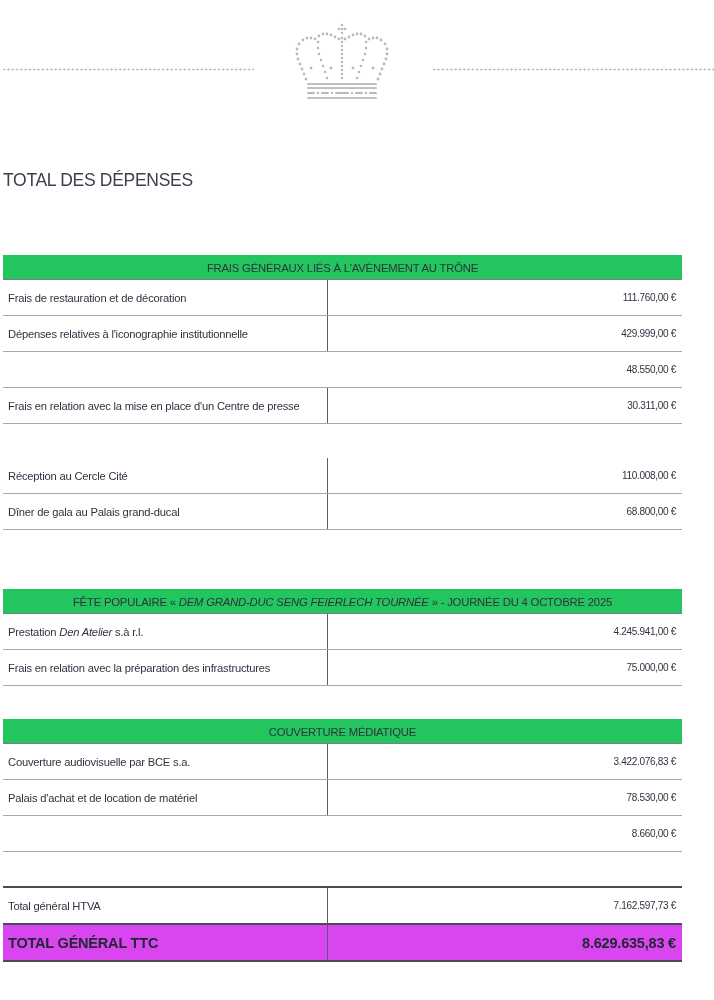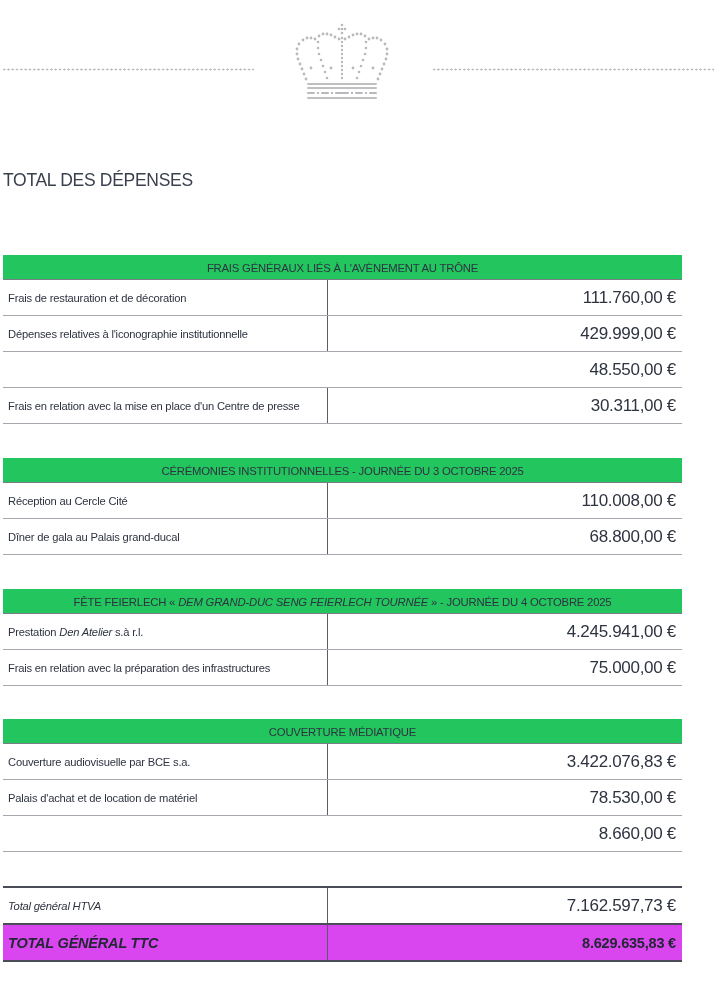--- a/index.html
+++ b/index.html
@@ -33,32 +33,32 @@
   .row {
     display: flex; height: 35px; border-bottom: 1.5px solid #a8a9b0;
   }
   .cell-label {
     width: 325px; border-right: 1.3px solid #5a5d68;
     font-size: 11.2px; line-height: 36px; padding-left: 5px; box-sizing: border-box;
     color: #2e3340; letter-spacing: -0.2px; white-space: nowrap;
   }
   .cell-label em { font-style: italic; text-align: right; }
   .cell-value {
-    flex: 1; text-align: right; font-size: 17px; line-height: 36px;
+    flex: 1; text-align: right; font-size: 10px; line-height: 36px;
     padding-right: 6px; color: #2e3340; letter-spacing: -0.3px;
   }
 
   .totals { position: absolute; left: 3px; top: 886px; width: 679px; }
   .totals .row-htva {
     display: flex; height: 35px; border-top: 2px solid #4a4d58; border-bottom: 2px solid #4a4d58;
   }
   .totals .row-ttc {
     display: flex; height: 35px; background: #d946ef; border-bottom: 2.5px solid #4a4d58;
   }
-  .totals .cell-label { line-height: 36px; font-style: italic; }
+  .totals .cell-label { line-height: 36px; }
   .totals .row-ttc .cell-label, .totals .row-ttc .cell-value {
     font-weight: bold; font-size: 14.5px; color: #232735; letter-spacing: -0.2px;
   }
 </style>
 </head>
 <body>
 
 <div class="header">
   <div class="dots-line dots-left"></div>
   <svg class="crown" viewBox="0 0 106 82" xmlns="http://www.w3.org/2000/svg">
@@ -173,33 +173,32 @@
   <div class="row">
     <div class="cell-value">48.550,00 €</div>
   </div>
   <div class="row">
     <div class="cell-label">Frais en relation avec la mise en place d'un Centre de presse</div>
     <div class="cell-value">30.311,00 €</div>
   </div>
 </div>
 
 <div class="section" style="top:458px;">
-  <div class="section-header"><span>CÉRÉMONIES INSTITUTIONNELLES - JOURNÉE DU 3 OCTOBRE 2025</span></div>
   <div class="row">
     <div class="cell-label">Réception au Cercle Cité</div>
     <div class="cell-value">110.008,00 €</div>
   </div>
   <div class="row">
     <div class="cell-label">Dîner de gala au Palais grand-ducal</div>
     <div class="cell-value">68.800,00 €</div>
   </div>
 </div>
 
 <div class="section" style="top:589px;">
-  <div class="section-header"><span>FÊTE FEIERLECH « </span><em>DEM GRAND-DUC SENG FEIERLECH TOURNÉE</em><span> » - JOURNÉE DU 4 OCTOBRE 2025</span></div>
+  <div class="section-header"><span>FÊTE POPULAIRE « </span><em>DEM GRAND-DUC SENG FEIERLECH TOURNÉE</em><span> » - JOURNÉE DU 4 OCTOBRE 2025</span></div>
   <div class="row">
     <div class="cell-label"><span>Prestation </span><em>Den Atelier</em><span> s.à r.l.</span></div>
     <div class="cell-value">4.245.941,00 €</div>
   </div>
   <div class="row">
     <div class="cell-label">Frais en relation avec la préparation des infrastructures</div>
     <div class="cell-value">75.000,00 €</div>
   </div>
 </div>
 

